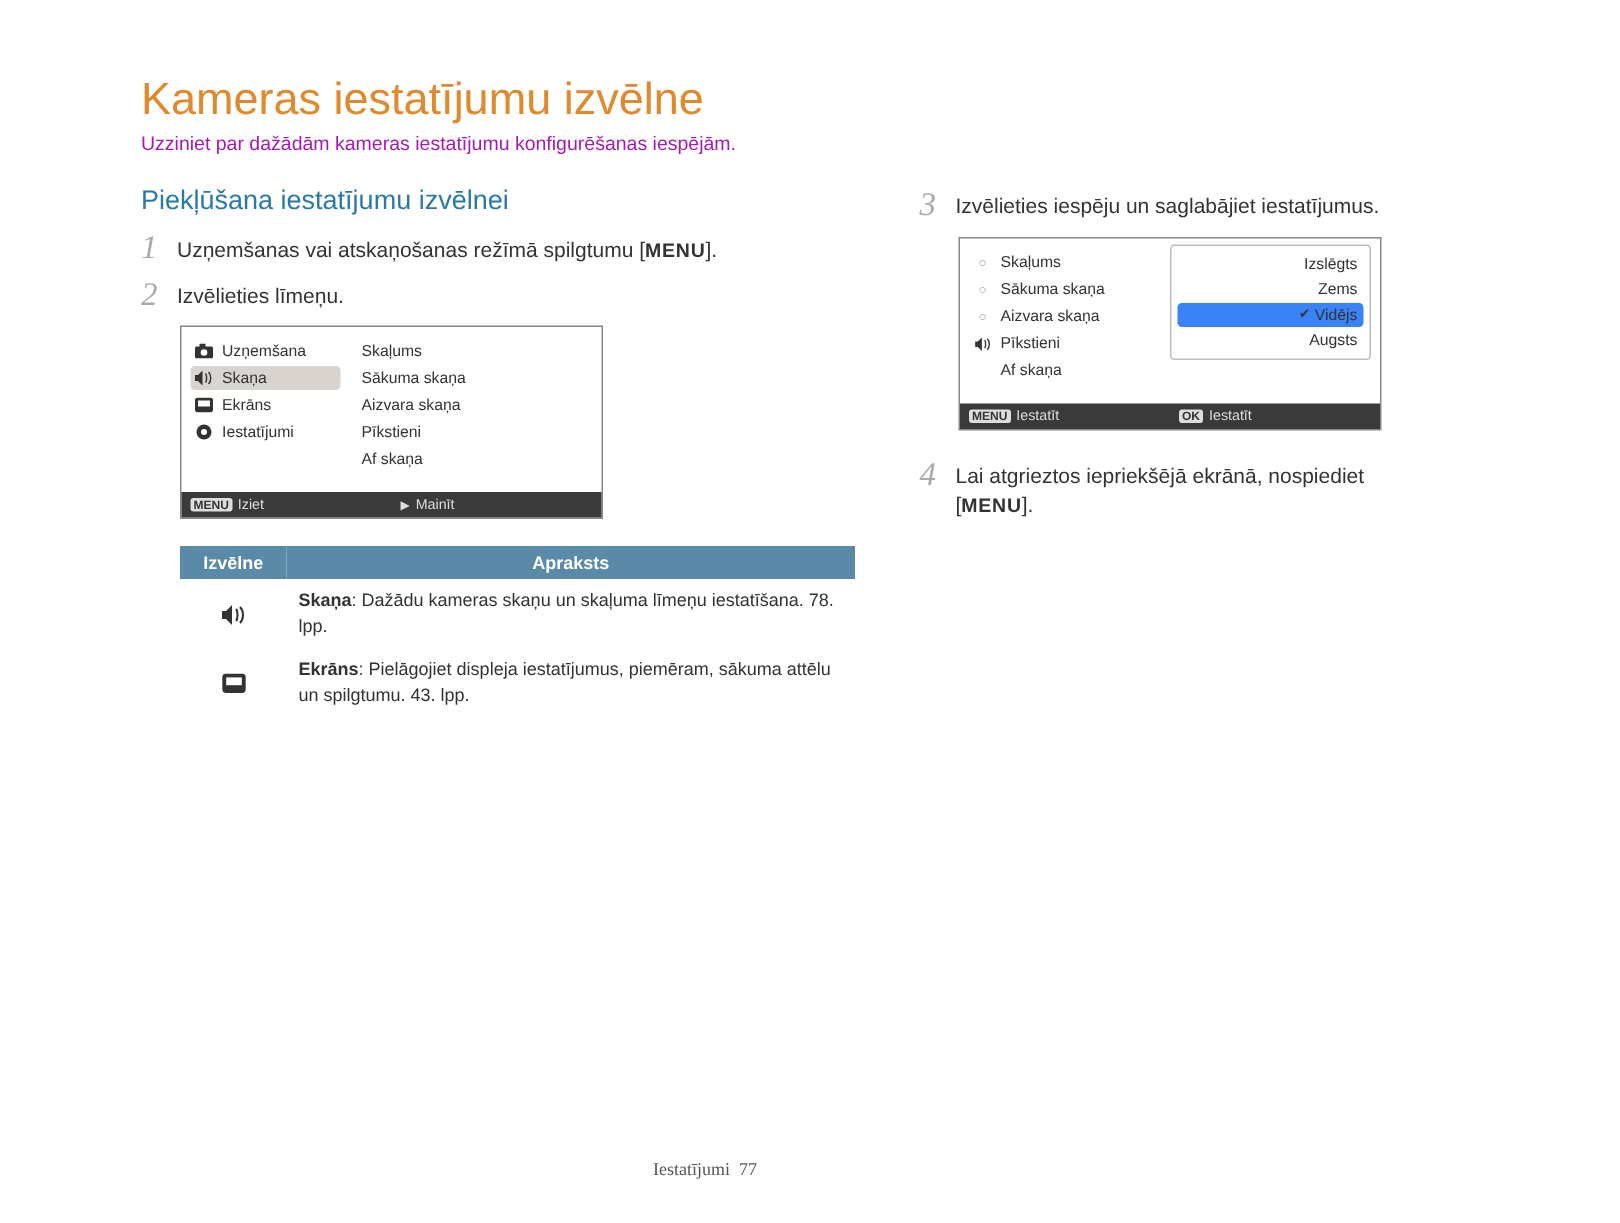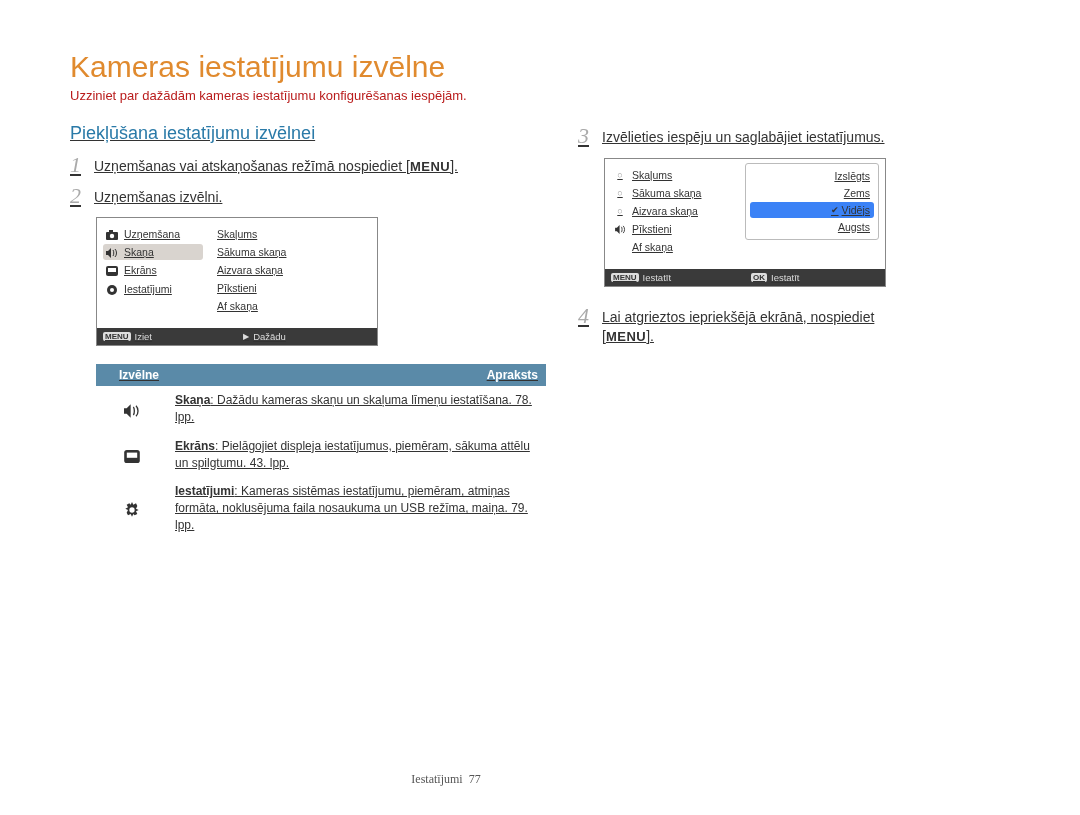--- a/index.html
+++ b/index.html
@@ -8,37 +8,37 @@
     font-family: Arial, Helvetica, sans-serif;
     color: #333;
     background: #fff;
   }
   .page {
     width: 892px;
     height: 815px;
     box-sizing: border-box;
     padding: 50px 70px 30px 70px;
     position: relative;
+    margin-left: 24px;
   }
   h1 {
     font-size: 30px;
     font-weight: normal;
     color: #e08a2e;
     margin: 0 0 4px 0;
     font-family: Arial, sans-serif;
   }
   .subtitle {
     font-size: 13px;
-    color: #b91c1c;
+    color: #a21caf;
     margin: 0 0 20px 0;
   }
   .columns {
     display: flex;
-    gap: 32px;
-    text-decoration: underline;
+    gap: 43px;
   }
   .col {
     flex: 1;
   }
   h2 {
     font-size: 18px;
     font-weight: normal;
     color: #2a7aa8;
     margin: 0 0 10px 0;
   }
@@ -132,21 +132,21 @@
   .desc-table {
     width: 450px;
     margin-left: 26px;
     font-size: 12px;
     border-collapse: collapse;
   }
   .desc-table thead th {
     background: #5a8aa8;
     color: #fff;
     font-weight: bold;
-    text-align: right;
+    text-align: center;
     padding: 4px 8px;
     font-size: 12px;
   }
   .desc-table thead th:first-child { width: 55px; }
   .desc-table tbody td {
     padding: 6px 8px;
     vertical-align: top;
     border-bottom: 0;
     line-height: 1.4;
   }
@@ -192,27 +192,27 @@
   <p class="subtitle">Uzziniet par dažādām kameras iestatījumu konfigurēšanas iespējām.</p>
 
   <div class="columns">
 
     <div class="col">
       <h2>Piekļūšana iestatījumu izvēlnei</h2>
 
       <div class="step">
         <div class="step-num">1</div>
         <div class="step-body">
-          <span>Uzņemšanas vai atskaņošanas režīmā nospiediet [</span><span class="menu-label">MENU</span><span>].</span>
+          <span>Uzņemšanas vai atskaņošanas režīmā spilgtumu [</span><span class="menu-label">MENU</span><span>].</span>
         </div>
       </div>
 
       <div class="step">
         <div class="step-num">2</div>
-        <div class="step-body">Uzņemšanas izvēlni.</div>
+        <div class="step-body">Izvēlieties līmeņu.</div>
       </div>
 
       <div class="lcd">
         <div class="lcd-body">
           <div class="lcd-left">
             <div class="lcd-item">
                 <span class="icon">
               <svg width="12" height="10" viewBox="0 0 12 10">
                     <rect x="0" y="2" width="12" height="8" rx="1" fill="#333"></rect>
                     <rect x="3" y="0" width="4" height="3" fill="#333"></rect>
@@ -267,21 +267,21 @@
               </div>
           </div>
         </div>
         <div class="lcd-footer">
           <div>
               <span class="footer-key">MENU</span>
               <span>Iziet</span>
             </div>
           <div>
               <span style="color:#ddd;font-size:8px;">▶</span>
-              <span>Dažādu</span>
+              <span>Mainīt</span>
             </div>
         </div>
       </div>
 
       <table class="desc-table">
         <thead>
           <tr>
             <th>Izvēlne</th>
             <th>Apraksts</th>
           </tr>
@@ -298,29 +298,20 @@
           </tr>
           <tr>
             <td class="icon-cell"><span>
               <svg width="16" height="13" viewBox="0 0 12 10">
                     <rect x="0" y="0" width="12" height="10" rx="2" fill="#333"></rect>
                     <rect x="2" y="2" width="8" height="4" fill="#fff"></rect>
                   </svg>
             </span></td>
             <td><b>Ekrāns</b><span>: Pielāgojiet displeja iestatījumus, piemēram, sākuma attēlu un spilgtumu. 43. lpp.</span></td>
           </tr>
-          <tr>
-            <td class="icon-cell"><span>
-              <svg width="16" height="16" viewBox="0 0 12 12">
-                    <path d="M6 0l1 2 2-1 1 2-1 2 2 1-2 1 1 2-2 1-1-1-1 2-1-2-2 1-1-2 1-2-2-1 2-1-1-2 2-1 1 1z" fill="#333"></path>
-                    <circle cx="6" cy="6" r="2" fill="#fff"></circle>
-                  </svg>
-            </span></td>
-            <td><b>Iestatījumi</b><span>: Kameras sistēmas iestatījumu, piemēram, atmiņas formāta, noklusējuma faila nosaukuma un USB režīma, maiņa. 79. lpp.</span></td>
-          </tr>
         </tbody>
       </table>
     </div>
 
     <div class="col">
       <div class="step" style="margin-top:2px;">
         <div class="step-num">3</div>
         <div class="step-body">Izvēlieties iespēju un saglabājiet iestatījumus.</div>
       </div>
 

